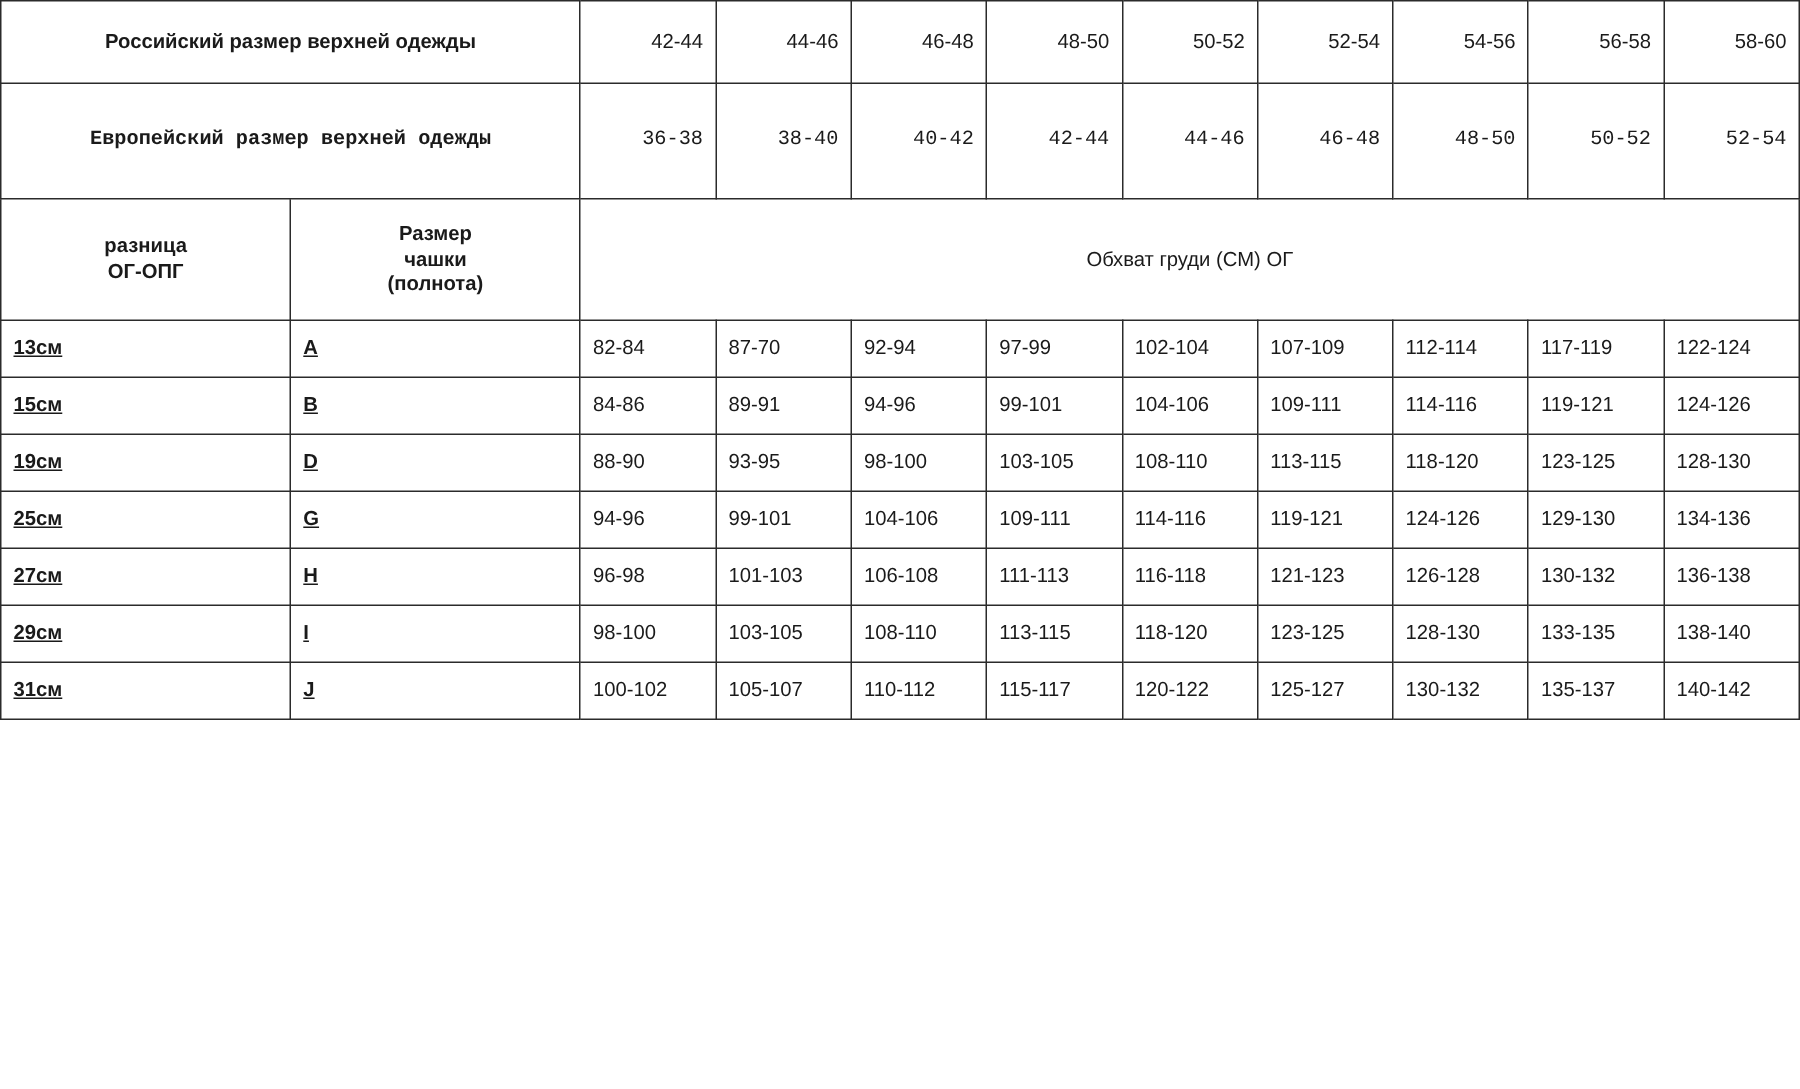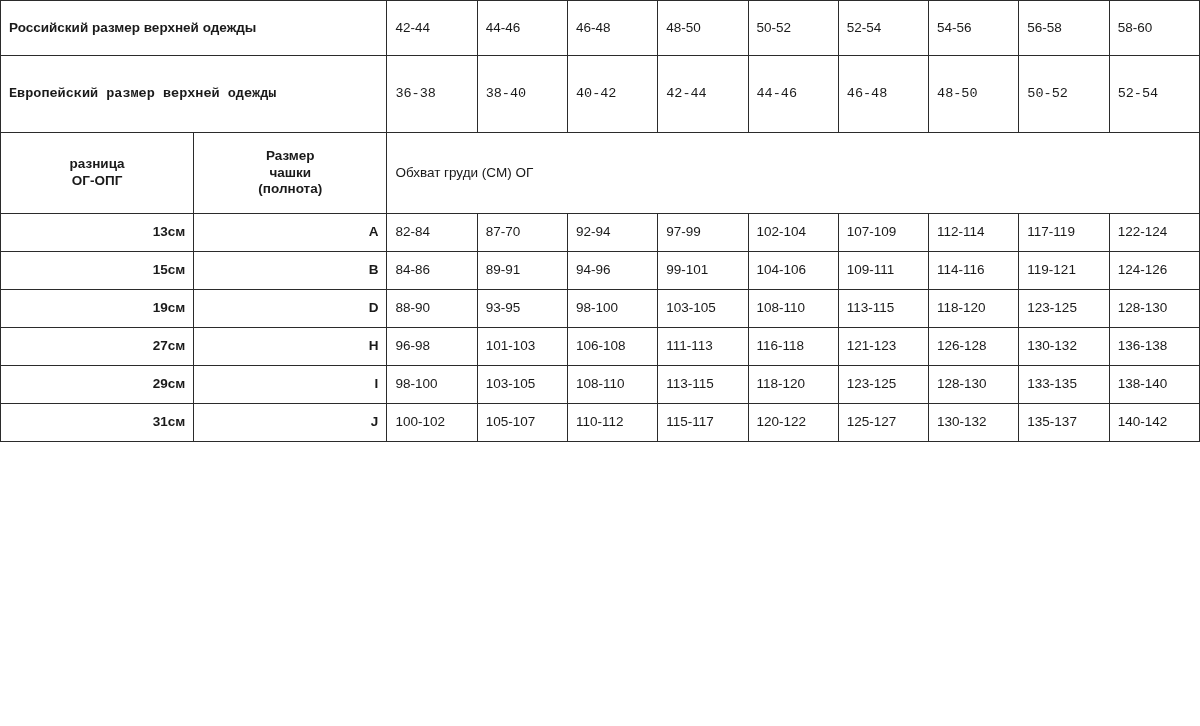--- a/index.html
+++ b/index.html
@@ -29,48 +29,50 @@
     white-space: nowrap;
   }
   
   col.c-label1 { width: 190px; }
   col.c-label2 { width: 190px; }
   col.c-data   { width: 88.8px; }
 
   
   .hdr-label {
     font-weight: bold;
+    text-align: center;
     font-size: 14.5px;
   }
   .hdr-label .l2 { display: block; }
   .hdr-value {
-    text-align: left;
+    text-align: right;
   }
   tr.r-russian td { height: 54px; }
   tr.r-european td { height: 76px; font-family: Liberation Mono, monospace; }
   tr.r-bra td { height: 72px; }
   tr.r-underbust td { height: 66px; }
   tr.r-section td { height: 80px; }
   tr.r-data td { height: 37px; }
 
   .sec-title {
     font-weight: bold;
     text-align: center;
     font-size: 14.5px;
   }
   .sec-title span { display: block; }
   .sec-span-label {
-    text-align: left;
+    text-align: center;
     font-size: 13.5px;
     vertical-align: middle;
   }
   .diff-cell, .cup-cell {
     font-weight: bold;
-    text-align: right;
+    text-align: left;
     font-size: 14px;
+    text-decoration: underline;
   }
   .val-cell {
     text-align: left;
     font-size: 13.5px;
   }
 </style>
 </head>
 <body>
 
 <table class="size-table">
@@ -163,20 +165,33 @@
       <td class="val-cell">93-95</td>
       <td class="val-cell">98-100</td>
       <td class="val-cell">103-105</td>
       <td class="val-cell">108-110</td>
       <td class="val-cell">113-115</td>
       <td class="val-cell">118-120</td>
       <td class="val-cell">123-125</td>
       <td class="val-cell">128-130</td>
     </tr>
     <tr class="r-data">
+      <td class="diff-cell">25см</td>
+      <td class="cup-cell">G</td>
+      <td class="val-cell">94-96</td>
+      <td class="val-cell">99-101</td>
+      <td class="val-cell">104-106</td>
+      <td class="val-cell">109-111</td>
+      <td class="val-cell">114-116</td>
+      <td class="val-cell">119-121</td>
+      <td class="val-cell">124-126</td>
+      <td class="val-cell">129-130</td>
+      <td class="val-cell">134-136</td>
+    </tr>
+    <tr class="r-data">
       <td class="diff-cell">27см</td>
       <td class="cup-cell">H</td>
       <td class="val-cell">96-98</td>
       <td class="val-cell">101-103</td>
       <td class="val-cell">106-108</td>
       <td class="val-cell">111-113</td>
       <td class="val-cell">116-118</td>
       <td class="val-cell">121-123</td>
       <td class="val-cell">126-128</td>
       <td class="val-cell">130-132</td>

